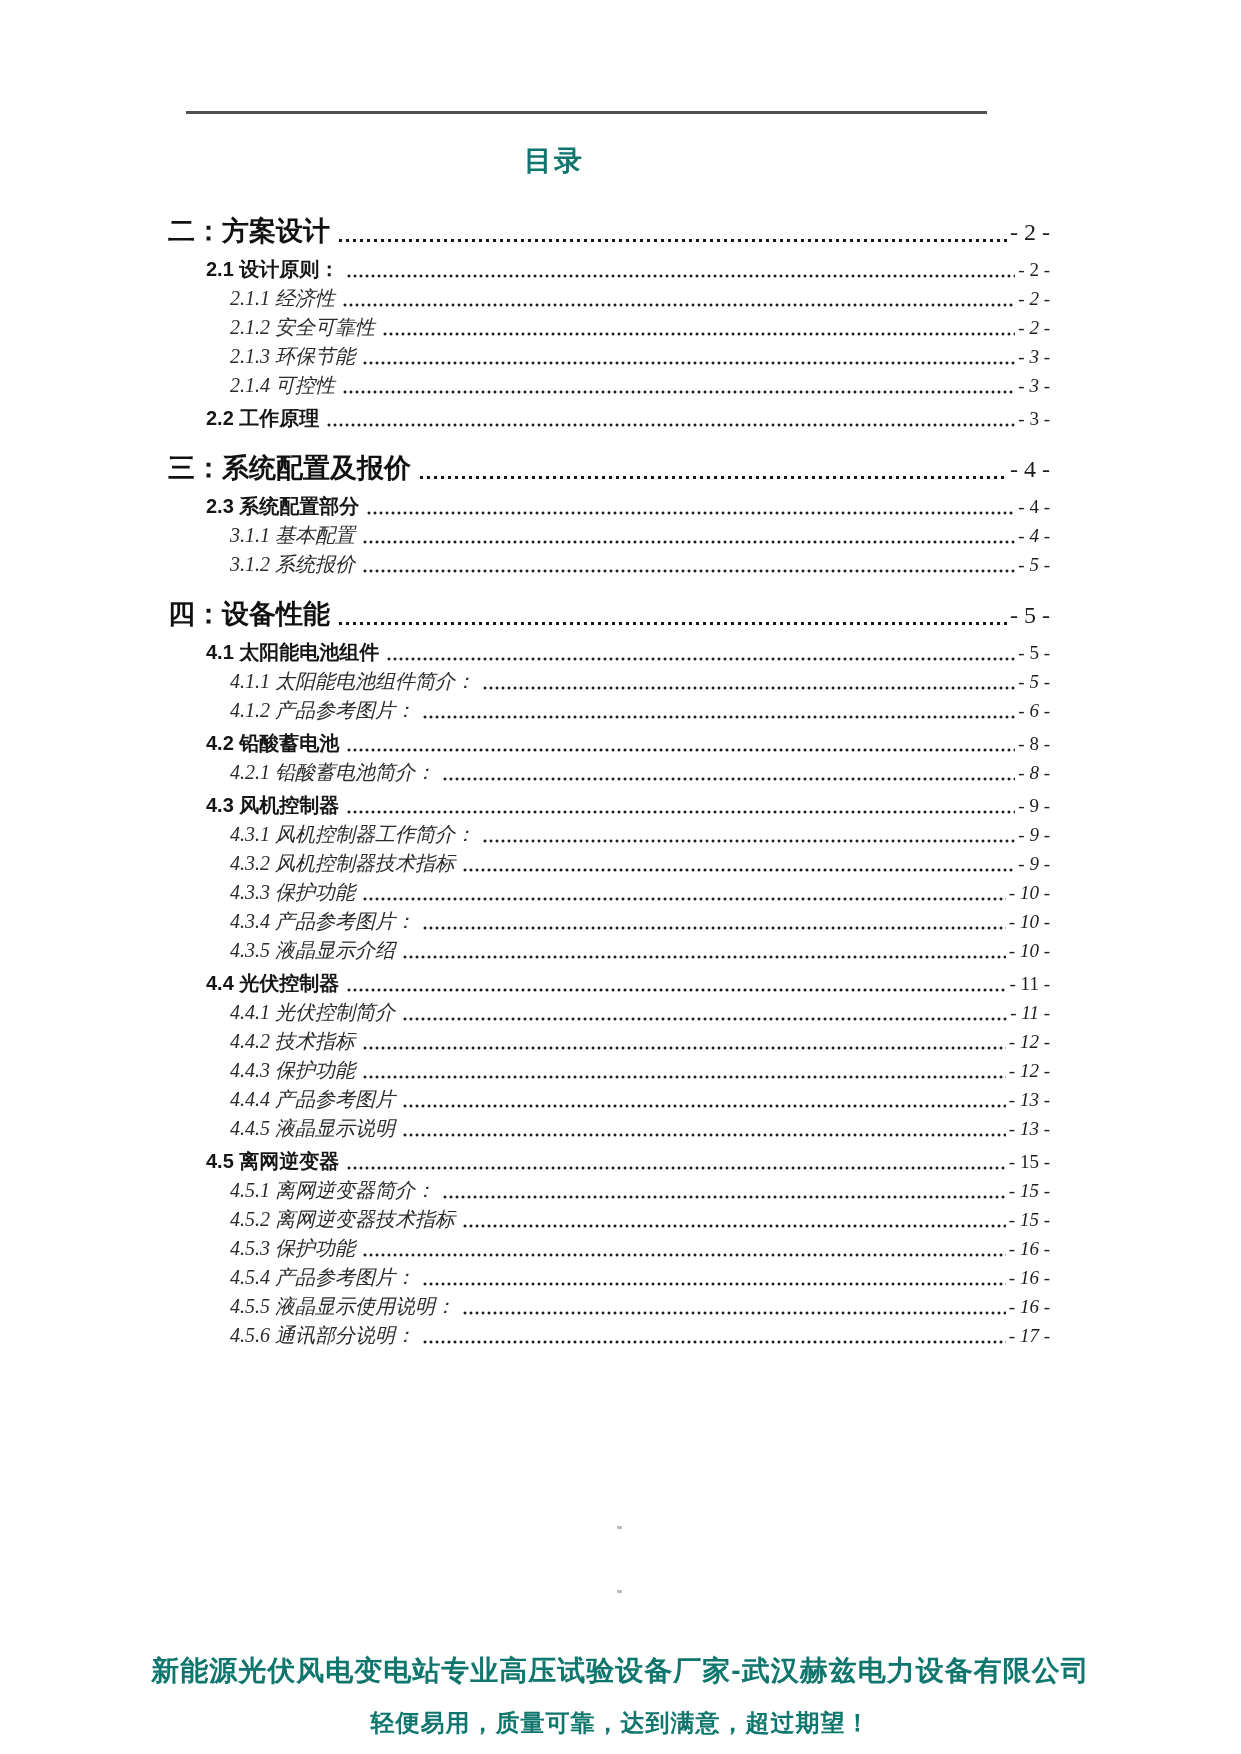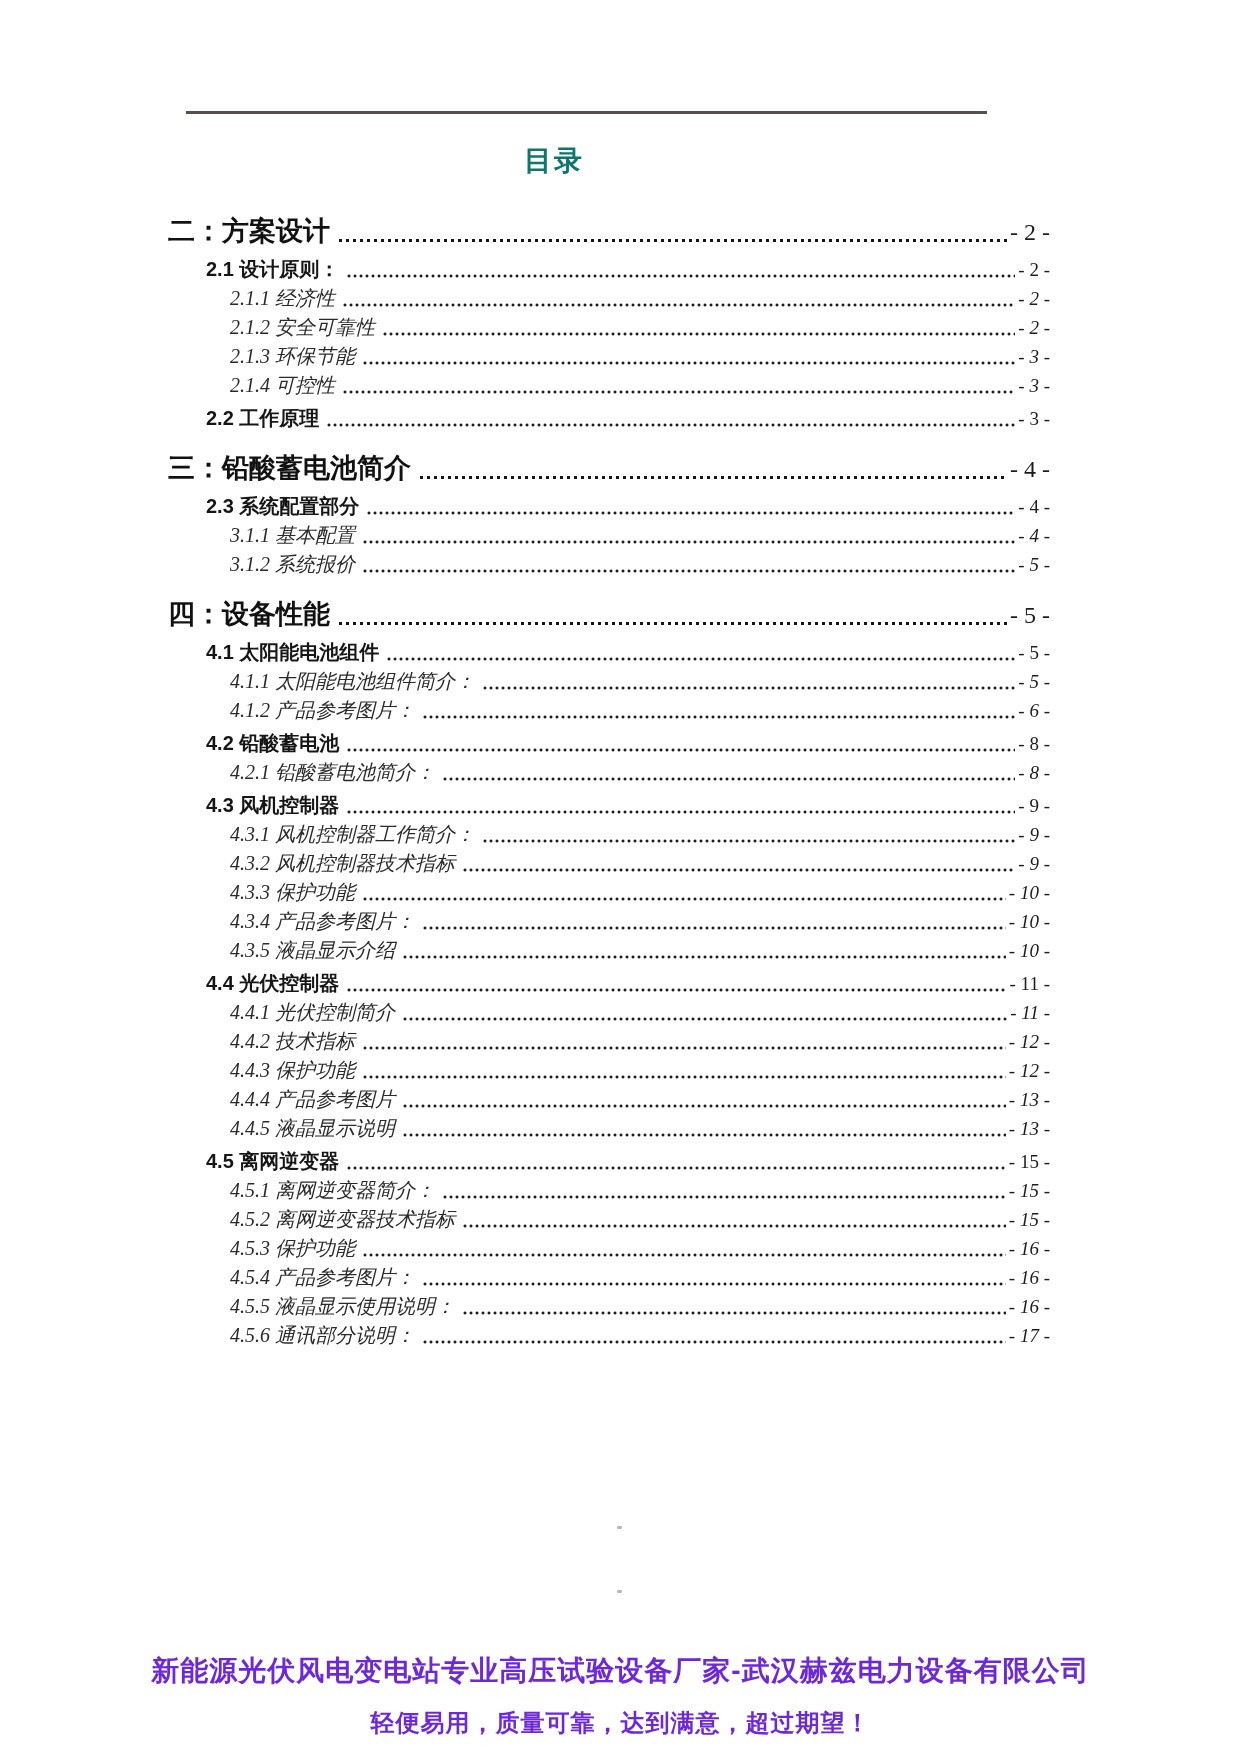--- a/index.html
+++ b/index.html
@@ -162,21 +162,21 @@
         <span class="toc-label">2.1.4 可控性</span>
         <span class="toc-dots"></span>
         <span class="toc-page">- 3 -</span>
       </div>
       <div class="toc-row lvl2">
         <span class="toc-label">2.2 工作原理</span>
         <span class="toc-dots"></span>
         <span class="toc-page">- 3 -</span>
       </div>
       <div class="toc-row lvl1">
-        <span class="toc-label">三：铅酸蓄电池简介</span>
+        <span class="toc-label">三：系统配置及报价</span>
         <span class="toc-dots"></span>
         <span class="toc-page">- 4 -</span>
       </div>
       <div class="toc-row lvl2">
         <span class="toc-label">2.3 系统配置部分</span>
         <span class="toc-dots"></span>
         <span class="toc-page">- 4 -</span>
       </div>
       <div class="toc-row lvl3">
         <span class="toc-label">3.1.1 基本配置</span>
@@ -311,20 +311,20 @@
       <div class="toc-row lvl3">
         <span class="toc-label">4.5.6 通讯部分说明：</span>
         <span class="toc-dots"></span>
         <span class="toc-page">- 17 -</span>
       </div>
     </div>
 
   <div class="speck speck-1"></div>
   <div class="speck speck-2"></div>
 
-  <div class="footer" id="footer" style="color: #6d28d9;">
+  <div class="footer" id="footer" style="color: #0f766e;">
     <div class="footer-line1">新能源光伏风电变电站专业高压试验设备厂家-武汉赫兹电力设备有限公司</div>
     <div class="footer-line2">
       <span>轻便易用，质量可靠，达到满意，超过期望！</span>
     </div>
   </div>
 
 </div>
 
 </body></html>

